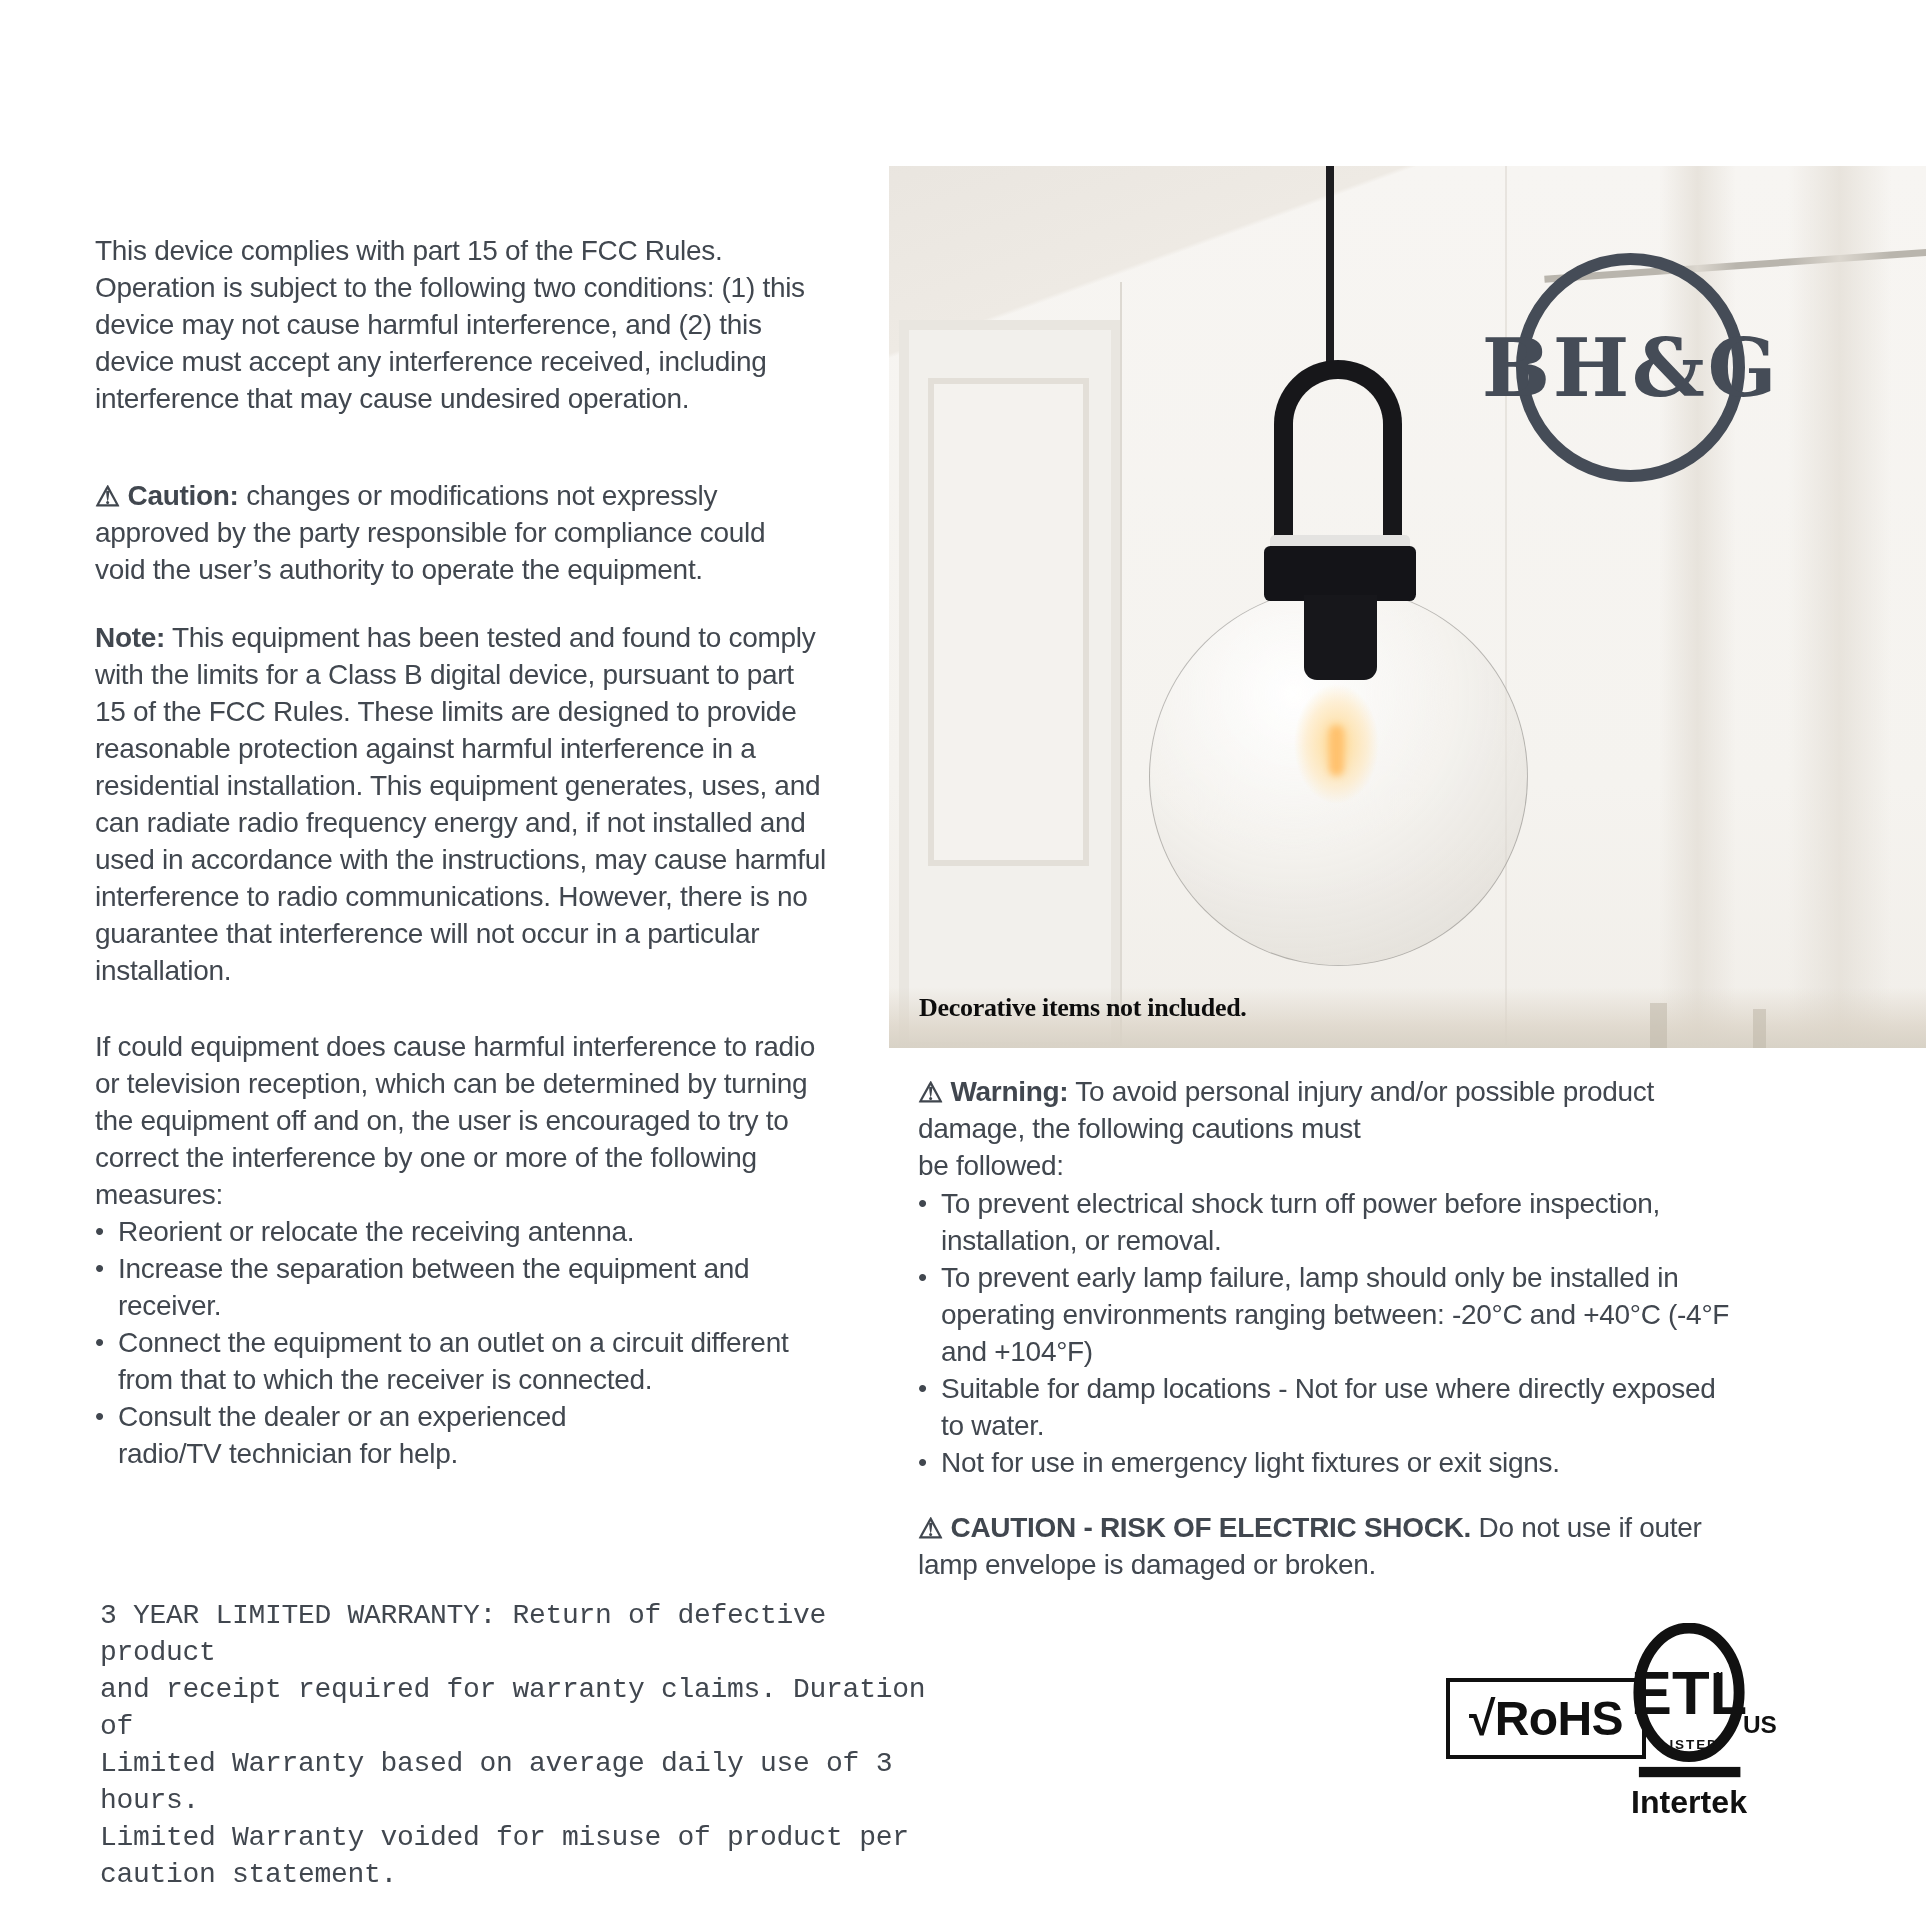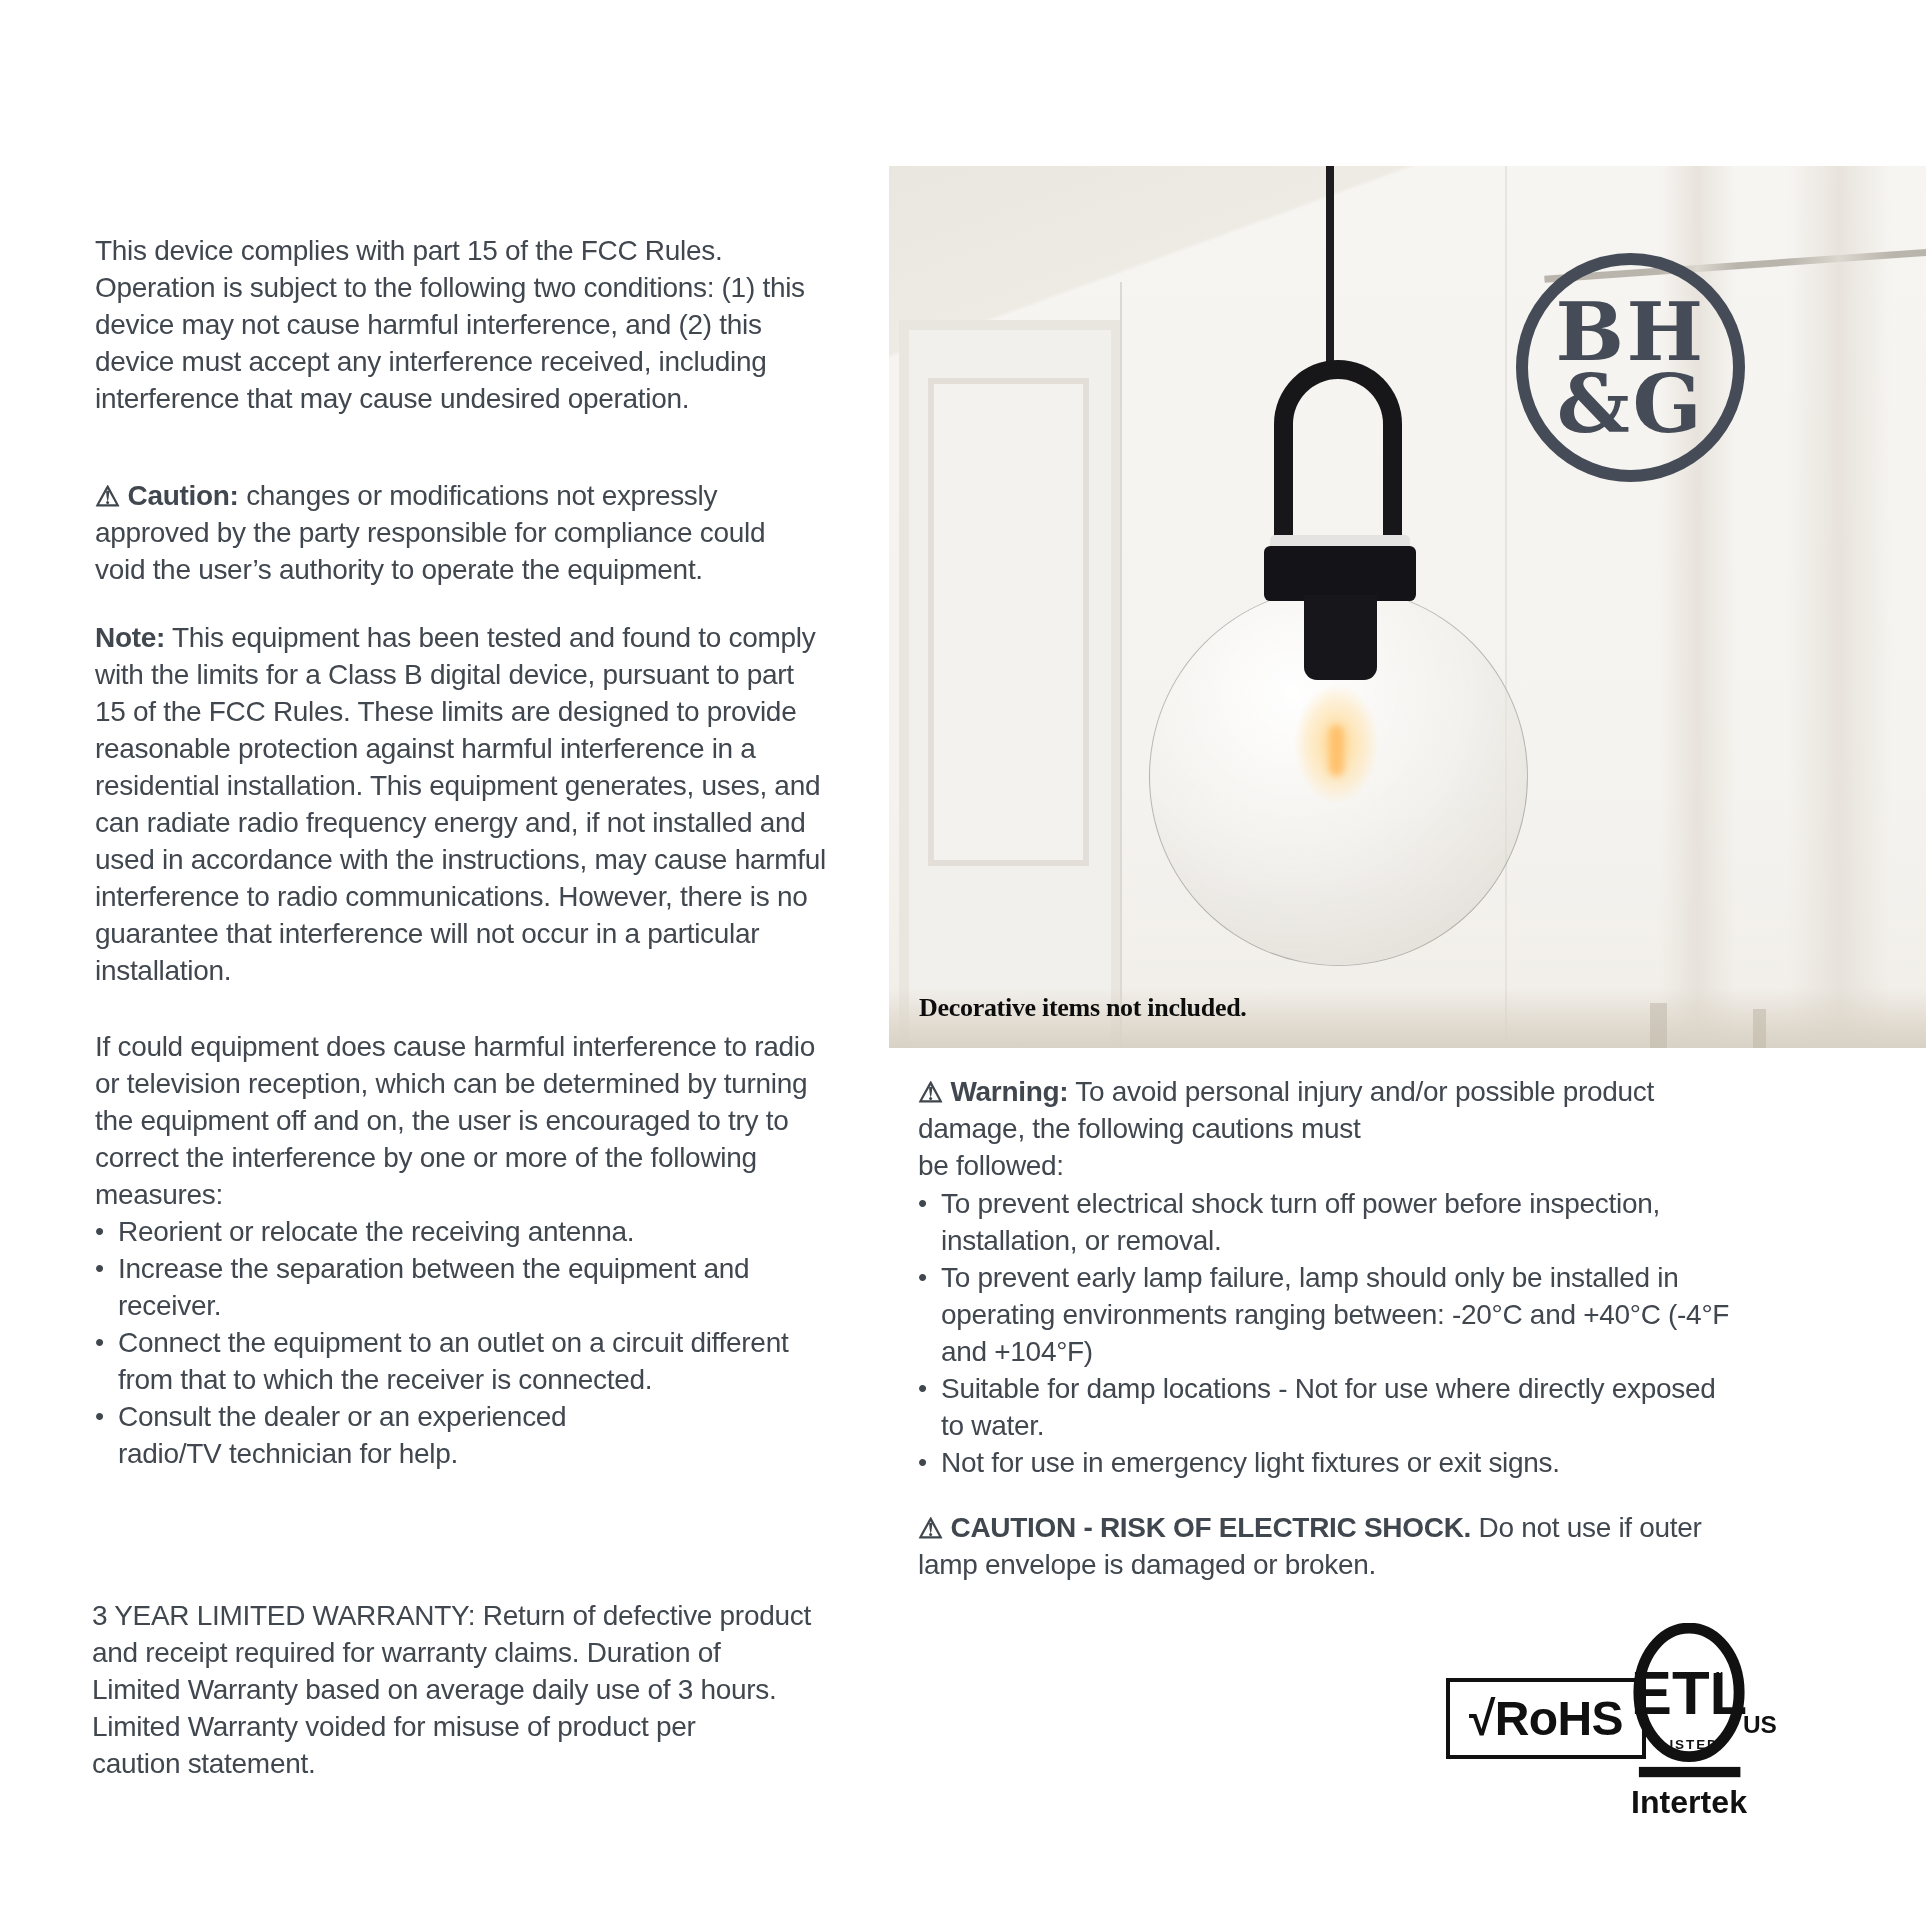--- a/index.html
+++ b/index.html
@@ -44,32 +44,32 @@
   .cap-black{left:375px;top:380px;width:152px;height:55px;background:#141418;border-radius:6.4px;}
   .socket{left:415px;top:429px;width:73px;height:85px;background:#17171b;border-radius:0 0 13px 13px;}
   .globe{left:260px;top:421px;width:379px;height:379px;border-radius:50%;
     background:radial-gradient(circle at 38% 28%,rgba(255,255,255,0.95) 0%,rgba(243,241,237,0.55) 45%,rgba(217,213,206,0.5) 78%,rgba(189,185,178,0.55) 100%);
     border:1.9px solid rgba(128,126,122,0.5);box-sizing:border-box;}
   .bulb-glow{left:393px;top:501px;width:109px;height:154px;border-radius:50%;
     background:radial-gradient(closest-side,rgba(255,216,142,0.95) 0%,rgba(255,229,182,0.55) 55%,rgba(255,235,200,0) 78%);}
   .filament{left:440px;top:559px;width:15.4px;height:51px;background:#ffc16e;border-radius:7.7px;filter:blur(3.9px);}
 
   .bhg-logo{left:627px;top:87px;width:229px;height:229px;border:12.2px solid #454c57;border-radius:50%;
-    box-sizing:border-box;display:flex;flex-direction:column;align-items:center;justify-content:center;
+    box-sizing:border-box;display:flex;flex-direction:row;align-items:center;justify-content:center;
     font-family:"DejaVu Serif","Liberation Serif",serif;font-weight:bold;color:#454c57;z-index:3;}
   .bhg-line{font-size:81px;line-height:72px;letter-spacing:2.6px;}
   .photo-caption{left:30px;top:827px;font-family:"Liberation Serif","DejaVu Serif",serif;
     font-weight:bold;font-size:26px;color:#0d0d0d;letter-spacing:-0.3px;z-index:3;}
 
   
   .left-col{left:95px;top:232px;width:841px;}
   .left-col .p1{margin-bottom:60px;}
   .left-col .caution{margin-bottom:31px;}
   .left-col .note{margin-bottom:39px;margin-top:30px;}
-  .warranty-block{left:92px;top:1597px;width:835px;}
+  .warranty-block{left:100px;top:1597px;width:835px;font-family:Liberation Mono, monospace;}
   .right-col{left:918px;top:1073px;width:963px;}
   .right-col .warning-para{margin-bottom:1.3px;}
   .shock-para{margin-top:28px;}
 
   
   .rohs-box{left:1409px;top:1678px;width:200px;height:81px;border:4.5px solid #101010;box-sizing:border-box;
     display:flex;align-items:center;justify-content:center;
     font-weight:bold;font-size:48px;color:#101010;letter-spacing:-0.6px;margin-left:37px;}
   .etl-wrap{left:1617px;top:1623px;width:180px;height:212px;text-align:right;}
 </style>

